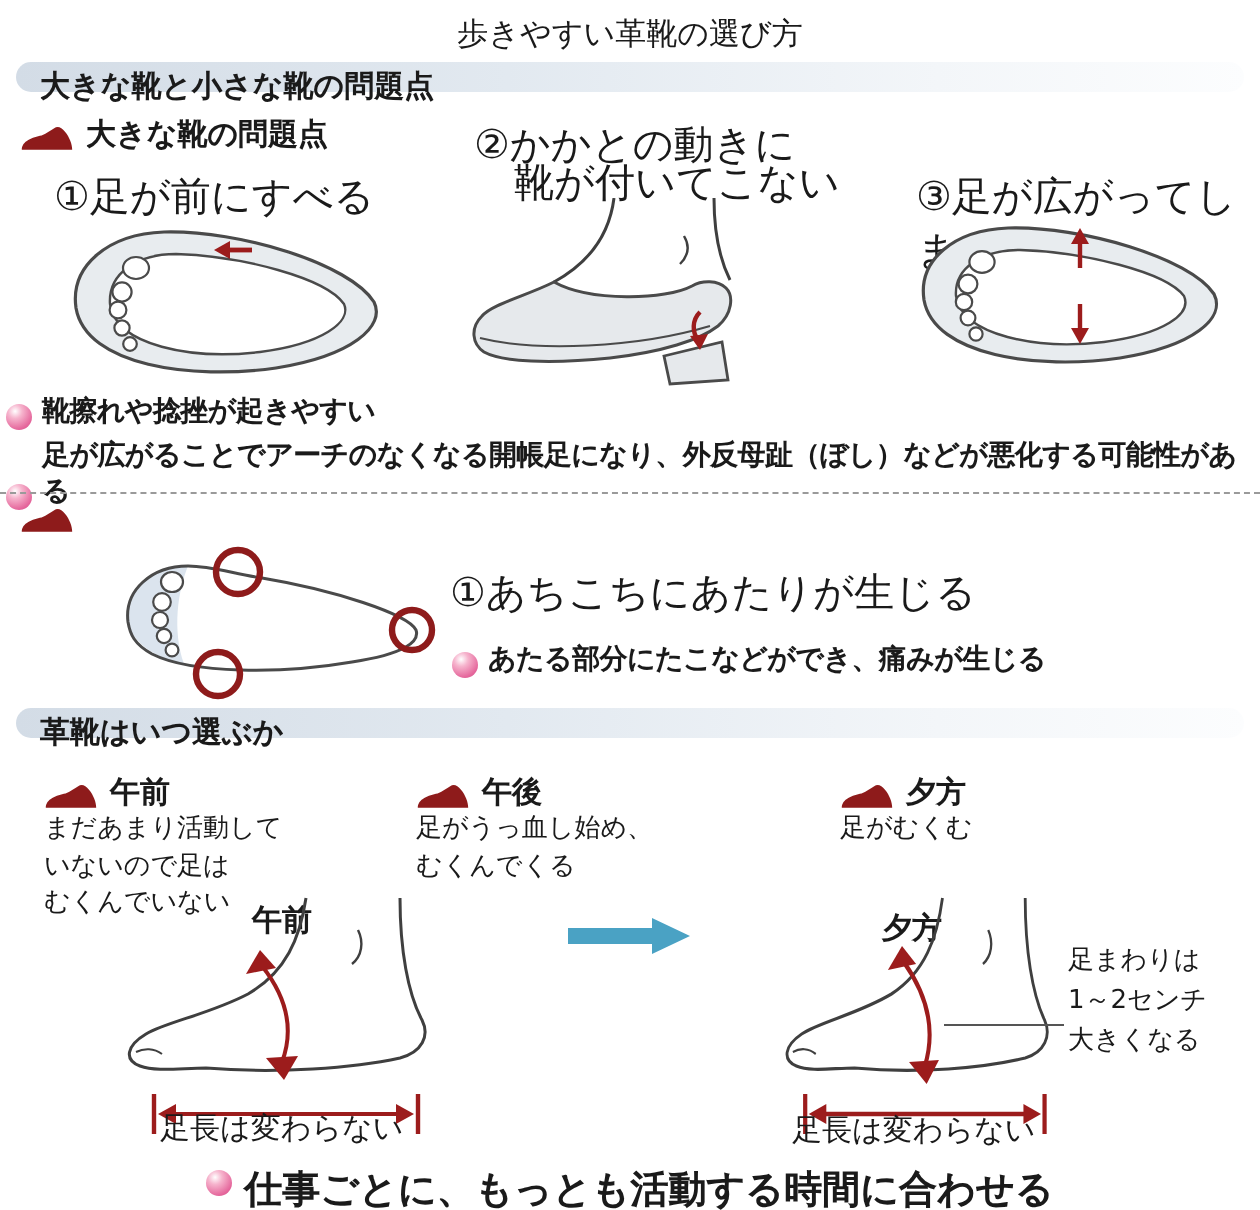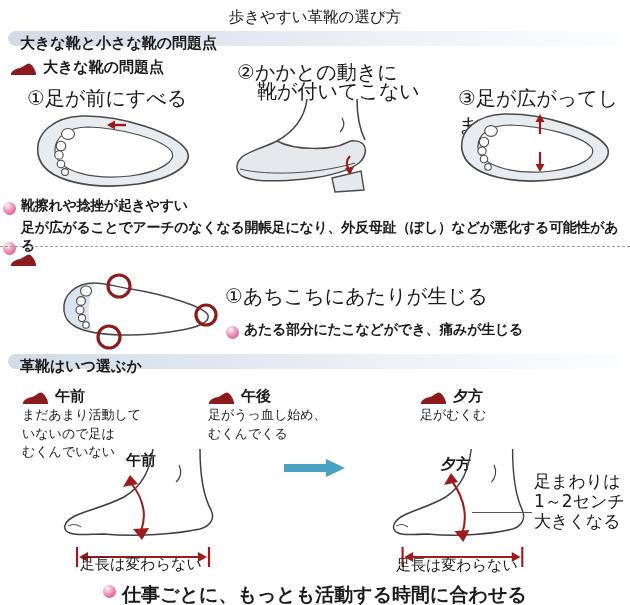--- a/index.html
+++ b/index.html
@@ -16,21 +16,21 @@
   .sec-label{font-size:15px;font-weight:bold}
   .t{font-size:20px}
   .ml{white-space:pre-line;line-height:19px}
   .desc{font-size:13px;line-height:18.5px;white-space:pre-line}
   .bullet{display:inline-block;flex:none;width:13px;height:13px;border-radius:50%;margin-top:2px;
           background:radial-gradient(circle at 35% 28%,#ffffff 0%,#f6b4cd 28%,#e5679c 72%,#d5528b 100%)}
   .note{display:flex;align-items:flex-end;gap:5px;font-weight:bold;font-size:14px;letter-spacing:-0.3px}
   .dash{left:0;top:246px;width:630px;border-top:1.6px dashed #9a9a9a;height:0}
   .diag-label{font-size:15px;font-weight:bold}
   .meas{font-size:15px}
-  .girth-note{font-size:17px;line-height:20px;white-space:pre-line}
+  .girth-note{font-size:13px;line-height:20px;white-space:pre-line}
   .pointer{border-top:1.3px solid #555;height:0}
   .conclusion{left:0;top:582px;width:630px;display:flex;justify-content:center;align-items:flex-start;gap:6px;
               font-weight:bold;font-size:19px}
 </style>
 </head>
 <body>
 
 <div class="canvas">
 
   <div class="abs page-title">歩きやすい革靴の選び方</div>

